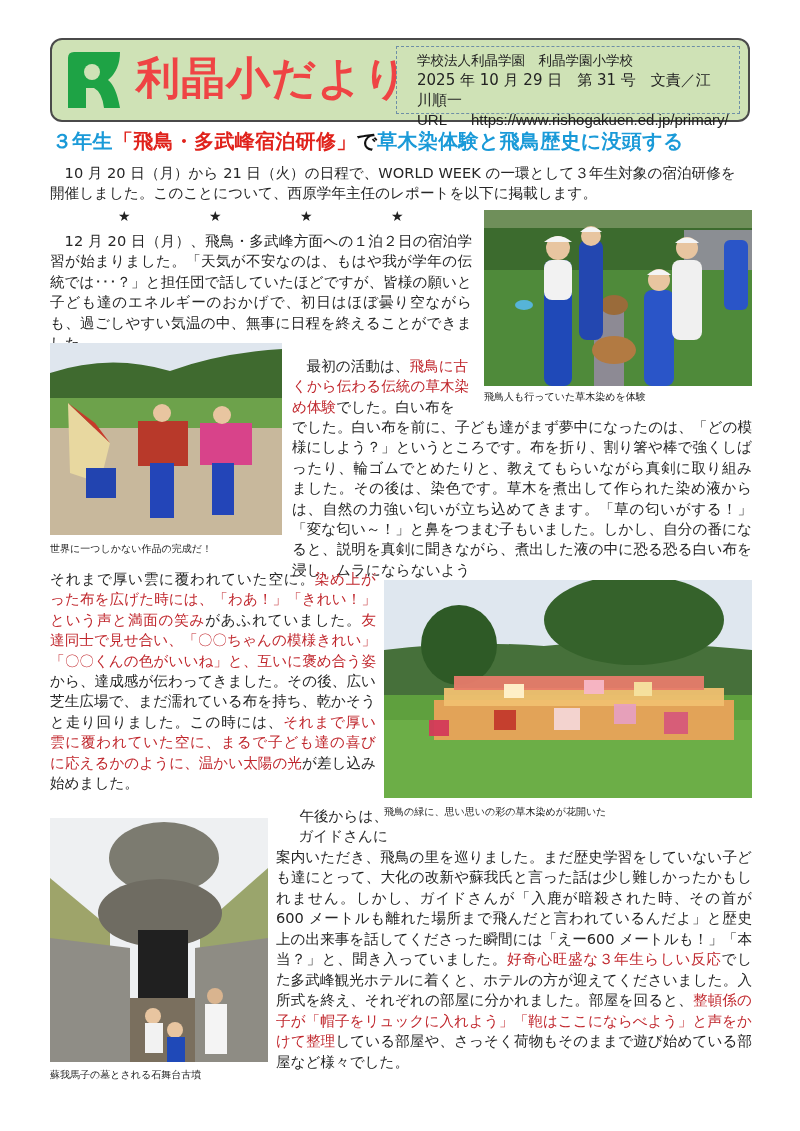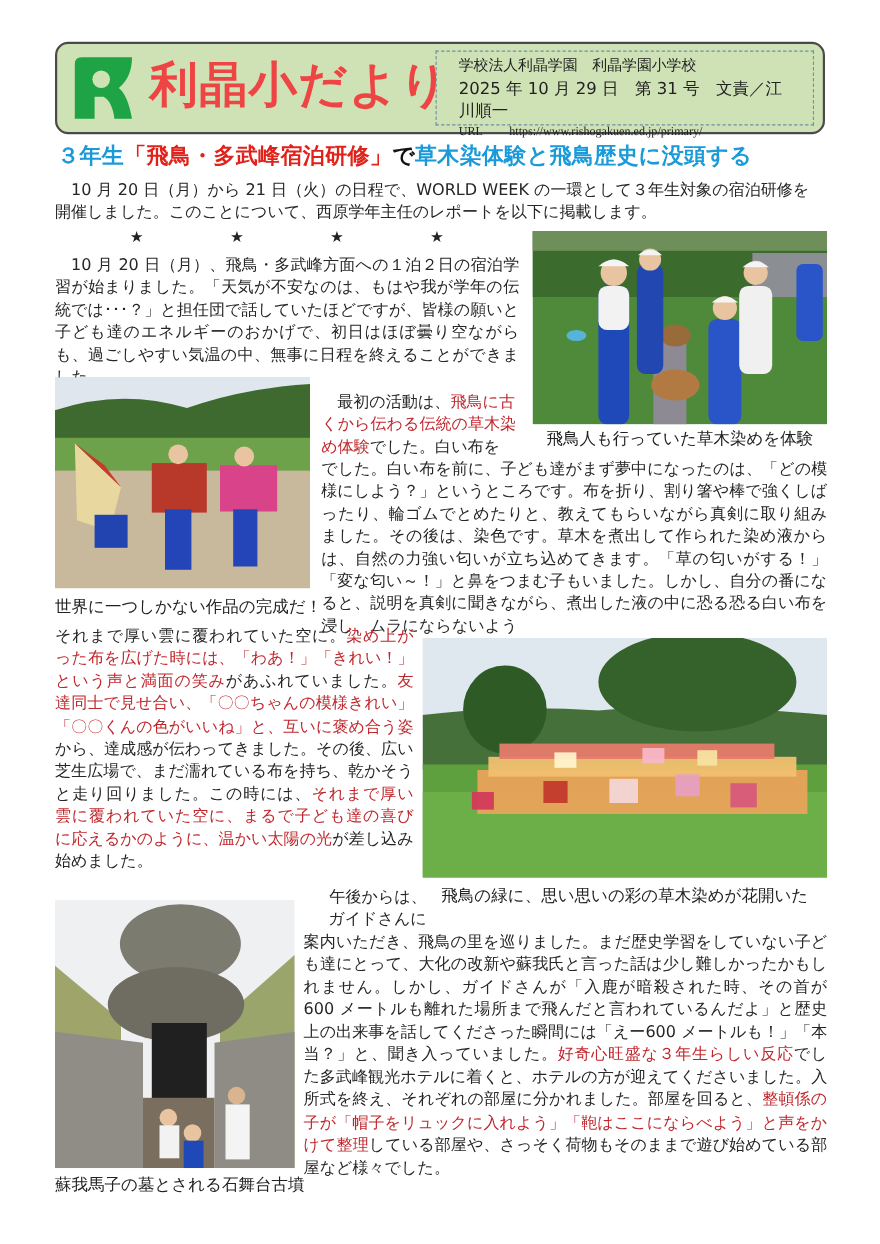--- a/index.html
+++ b/index.html
@@ -7,37 +7,37 @@
          font-family: "DejaVu Sans", "Liberation Sans", sans-serif; color: #222; }
   .abs { position: absolute; }
   
   .masthead { left: 50px; top: 38px; width: 700px; height: 84px; background: #cfe2b6;
               border: 2px solid #4a4a4a; border-radius: 12px; box-sizing: border-box; }
   .logo-r { left: 64px; top: 48px; width: 62px; height: 64px; }
   .mast-title { left: 136px; top: 46px; font-size: 44px; font-weight: bold; color: #ef4444;
                 letter-spacing: 1px; line-height: 64px; white-space: nowrap; }
   .mast-info { left: 396px; top: 46px; width: 344px; height: 68px; border: 1.5px dashed #6e8fa6;
                box-sizing: border-box; padding: 3px 20px; font-size: 13.5px; line-height: 20px; color: #222; }
-  .mast-info .url { font-family: Liberation Serif, serif; font-size: 11px; }
+  .mast-info .url { font-family: Liberation Sans, sans-serif; font-size: 15px; }
   .mast-info .url span + span { margin-left: 24px; }
   
   .headline { left: 52px; top: 128px; font-size: 20px; font-weight: bold; white-space: nowrap; line-height: 26px; letter-spacing: 0.3px; text-align: center; }
   .hl-blue { color: #1a9ad8; }
   .hl-red { color: #e0221b; }
   .hl-black { color: #111; }
   
   .txt { font-size: 14.6px; line-height: 20.4px; color: #262626; }
   .txt p { margin: 0; }
   .red { color: #c0272d; }
   .indent { text-indent: 1em; }
   .stars { left: 118px; top: 208px; font-size: 14px; word-spacing: 0; white-space: nowrap; }
   .stars span { display: inline-block; width: 91px; }
   
   .photo { overflow: hidden; }
-  .caption { font-size: 15px; color: #222; text-align: center; white-space: nowrap; }
+  .caption { font-size: 10px; color: #222; white-space: nowrap; }
 </style>
 </head>
 <body>
 
 <div class="abs masthead"></div>
 <svg class="abs logo-r" viewBox="0 0 62 64">
   <path d="M4 10 Q4 4 10 4 L56 4 Q56 22 44 32 Q52 38 56 60 L40 60 Q38 44 30 40 L22 40 L22 60 L4 60 Z" fill="#1ea345"></path>
   <ellipse cx="28" cy="24" rx="8" ry="8" fill="#cfe2b6"></ellipse>
 </svg>
 <div class="abs mast-title">利晶小だより</div>
@@ -55,21 +55,21 @@
 
 <div class="abs txt" style="left:50px; top:163px; width:710px; white-space:nowrap;">
   <p class="indent">10 月 20 日（月）から 21 日（火）の日程で、WORLD WEEK の一環として３年生対象の宿泊研修を</p>
   <p>開催しました。このことについて、西原学年主任のレポートを以下に掲載します。</p>
 </div>
 
 <div class="abs stars">
   <span>★</span><span>★</span><span>★</span><span>★</span>
 </div>
 
-<div class="abs txt indent" style="left:50px; top:231px; width:422px; text-align:justify;">10 月 20 日（月）、飛鳥・多武峰方面への１泊２日の宿泊学習が始まりました。「天気が不安なのは、もはや我が学年の伝統では･･･？」と担任団で話していたほどですが、皆様の願いと子ども達のエネルギーのおかげで、初日はほぼ曇り空ながらも、過ごしやすい気温の中、無事に日程を終えることができました。</div>
+<div class="abs txt indent" style="left:50px; top:231px; width:422px; text-align:justify;">12 月 20 日（月）、飛鳥・多武峰方面への１泊２日の宿泊学習が始まりました。「天気が不安なのは、もはや我が学年の伝統では･･･？」と担任団で話していたほどですが、皆様の願いと子ども達のエネルギーのおかげで、初日はほぼ曇り空ながらも、過ごしやすい気温の中、無事に日程を終えることができました。</div>
 
 <div class="abs photo" style="left:484px; top:210px; width:268px; height:176px;">
   <svg width="268" height="176" viewBox="0 0 268 176">
     <rect width="268" height="176" fill="#4f8a3a"></rect>
     <rect width="268" height="60" fill="#3c6b2e"></rect>
     <rect x="0" y="0" width="268" height="18" fill="#6f8f5a"></rect>
     <rect x="200" y="20" width="68" height="40" fill="#8b8e93"></rect>
     <rect x="110" y="90" width="30" height="86" fill="#8d8a94"></rect>
     <ellipse cx="130" cy="140" rx="22" ry="14" fill="#b27a42"></ellipse>
     <ellipse cx="130" cy="95" rx="14" ry="10" fill="#9a6b3a"></ellipse>

